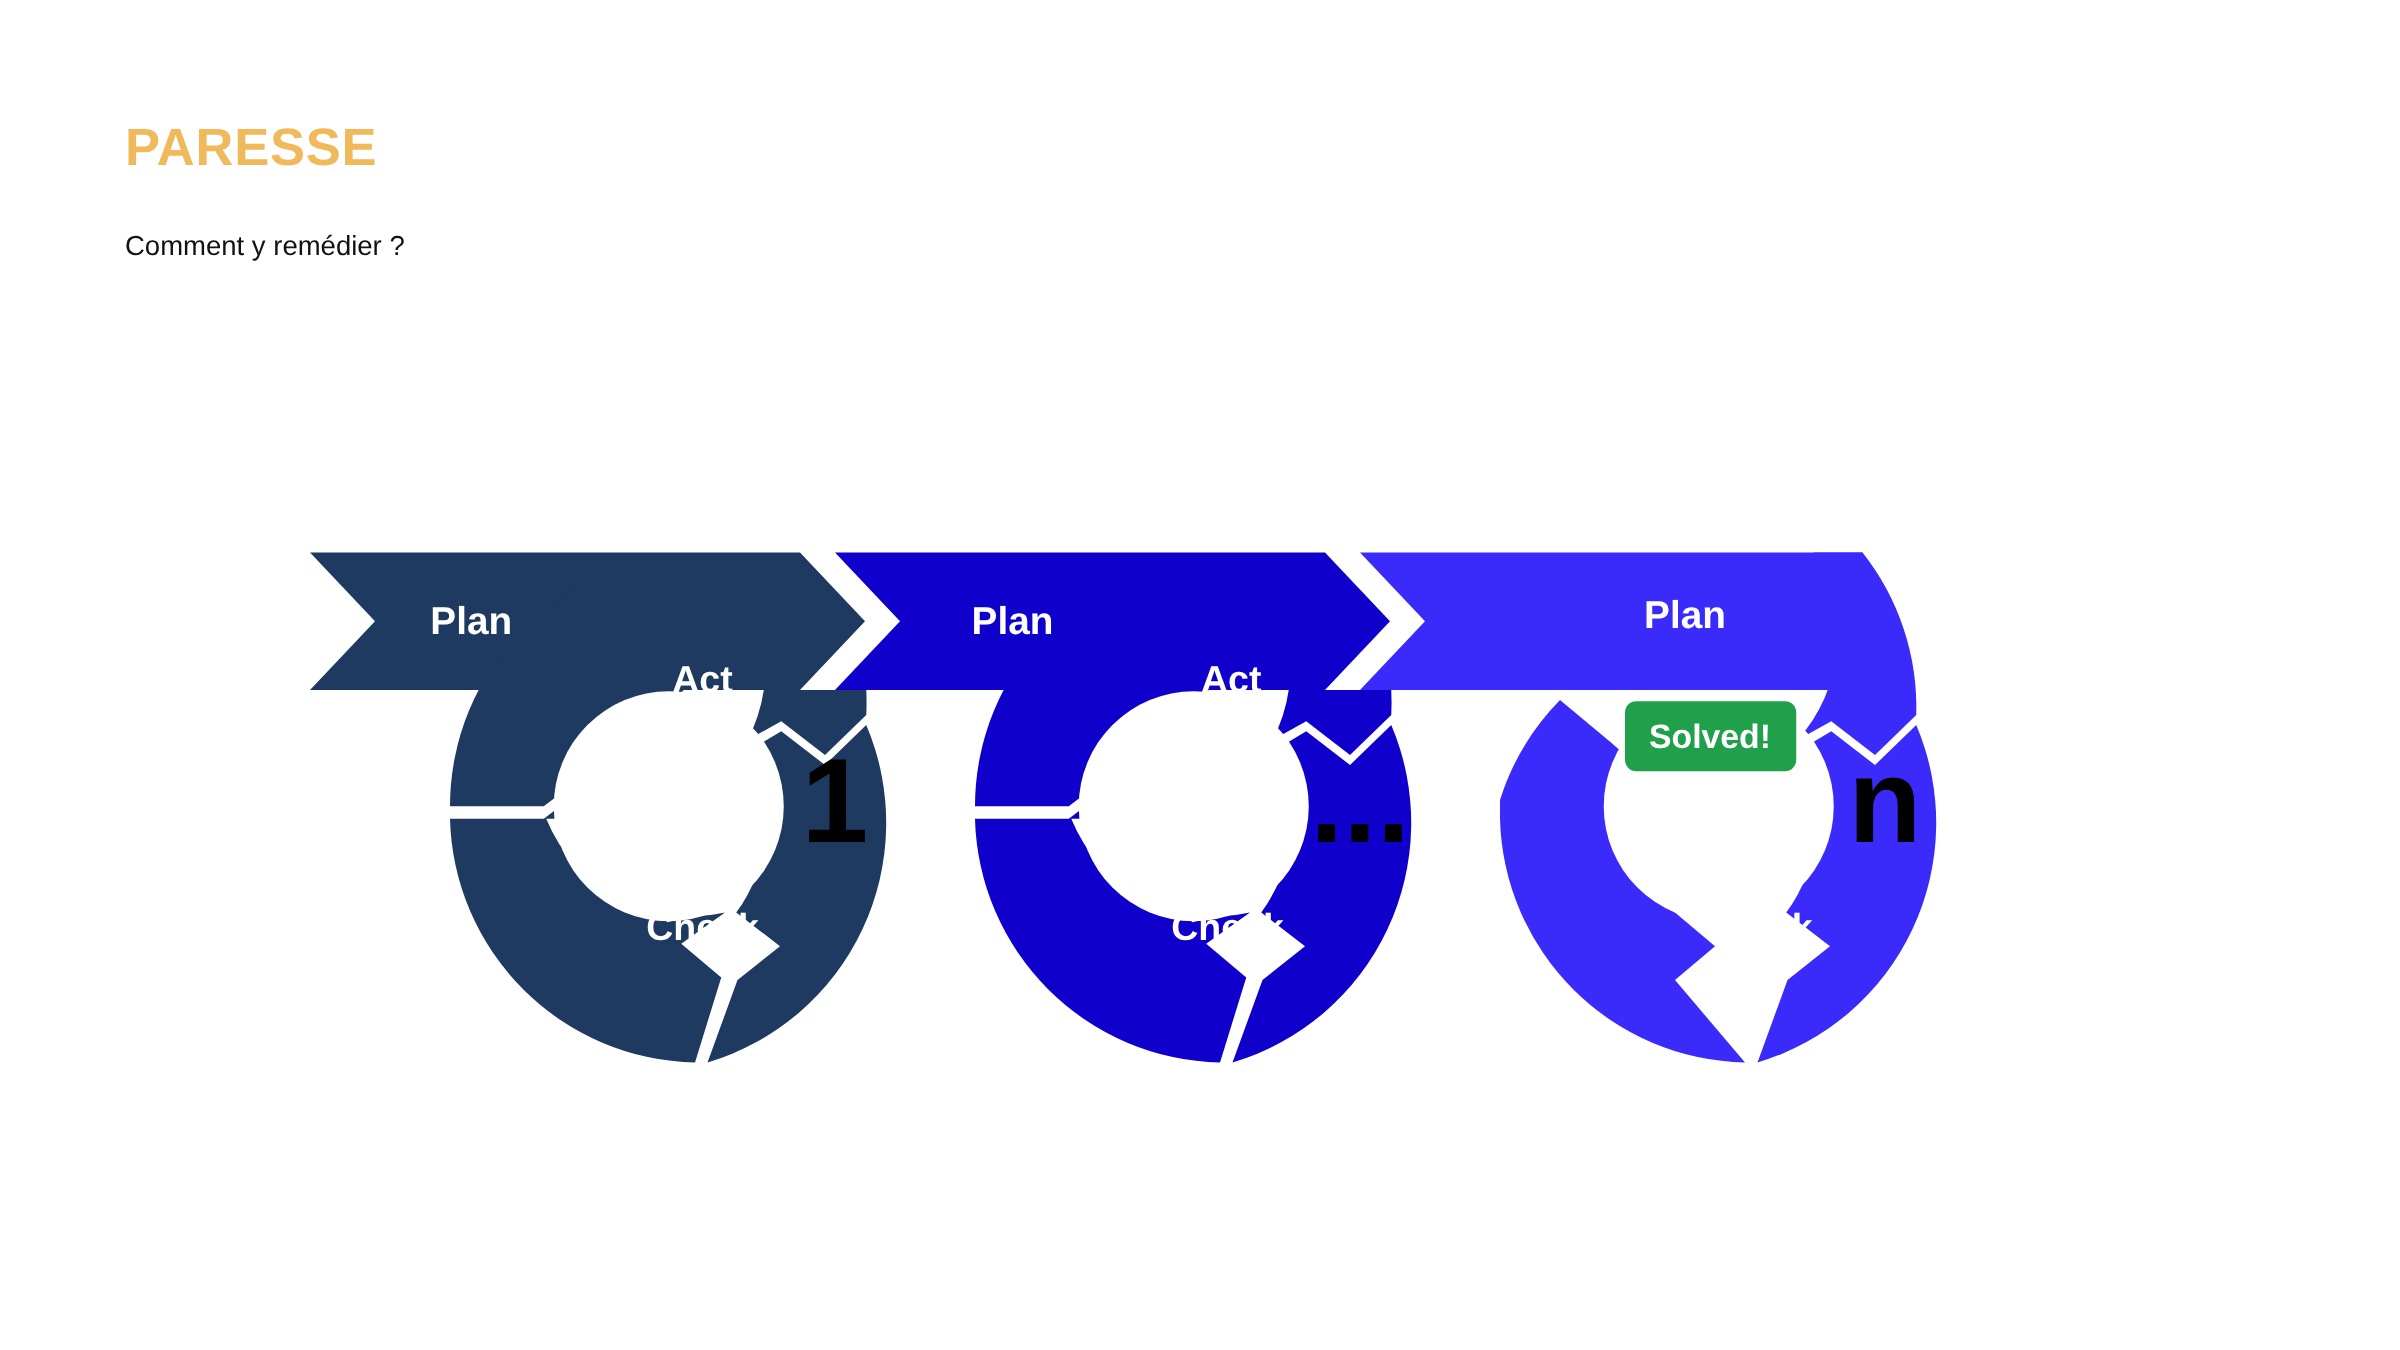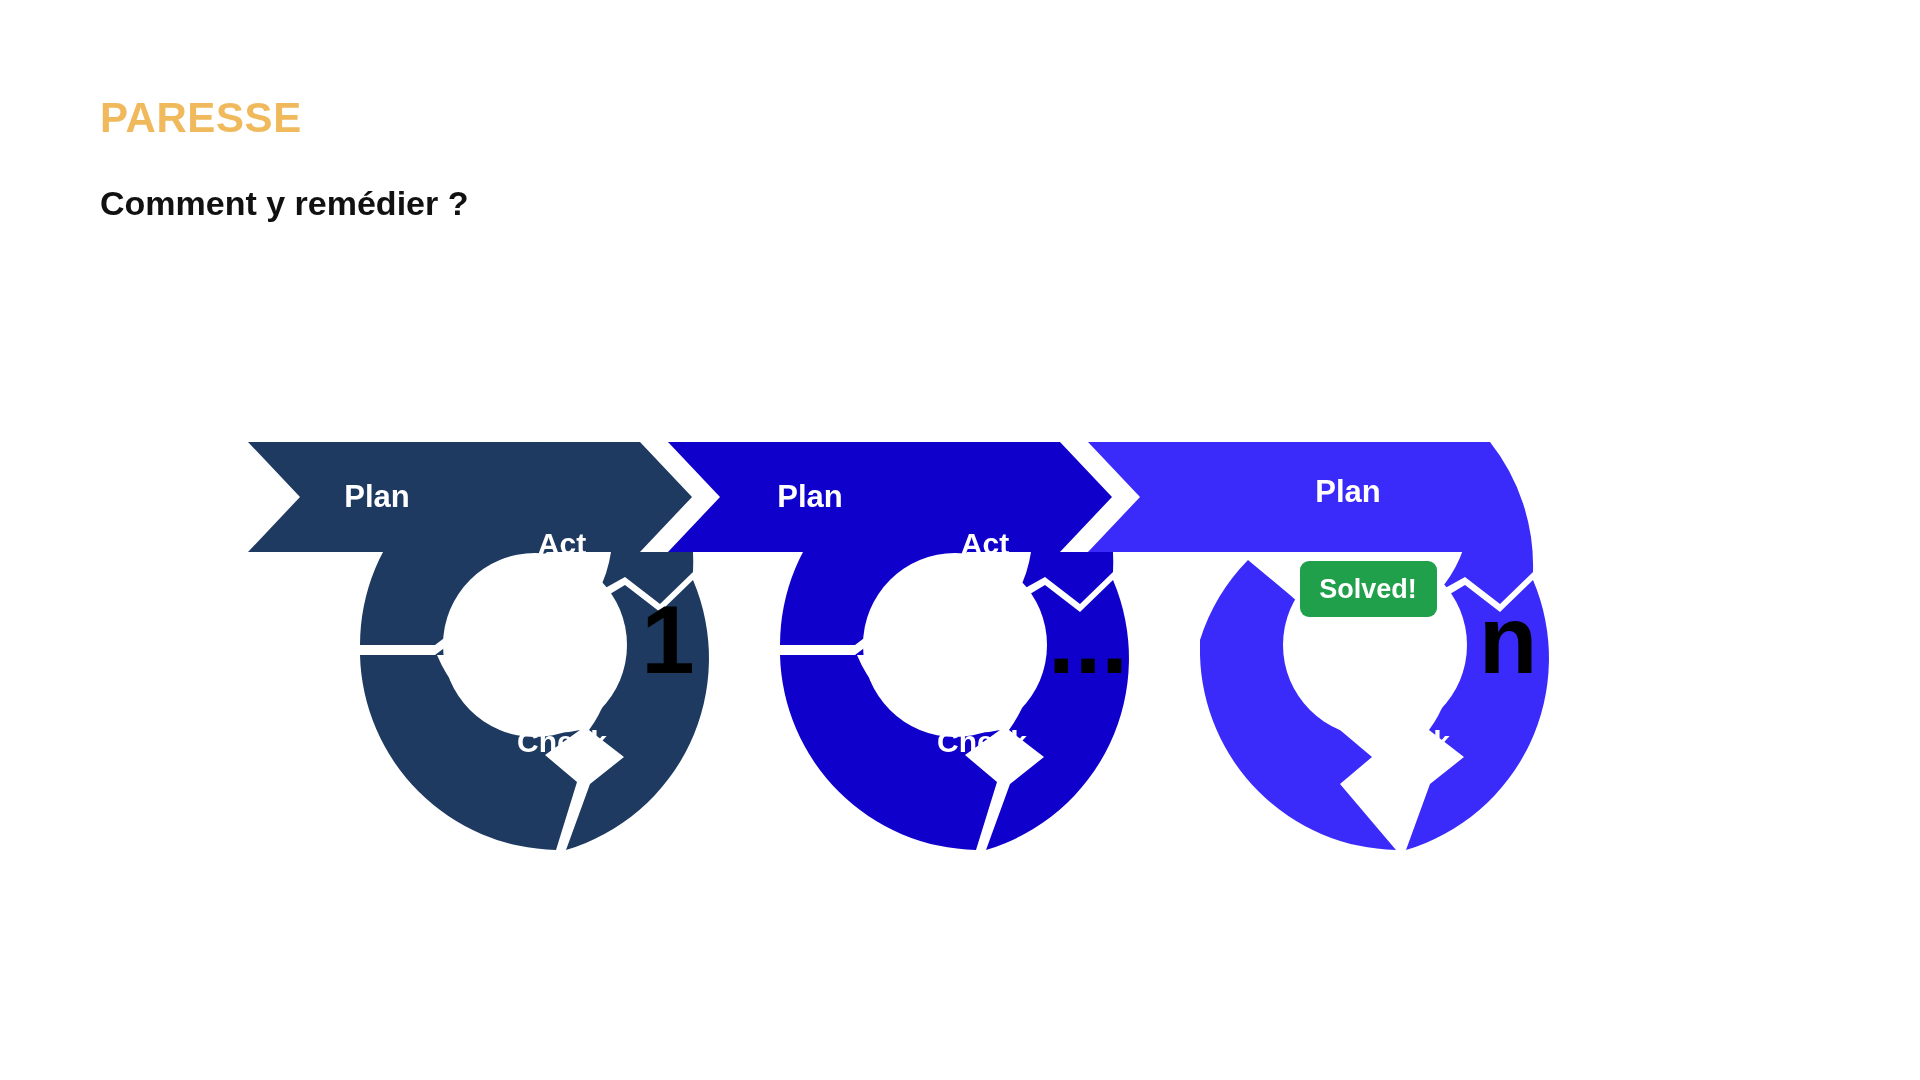--- a/index.html
+++ b/index.html
@@ -35,22 +35,22 @@
   #title {
     font-size: 42px;
     font-weight: 700;
     letter-spacing: 0.6px;
     line-height: 1.05;
     color: #f0b champ;
     margin: 0;
     white-space: nowrap;
   }
   #subtitle {
-    font-size: 34px;
-    font-weight: 700;
+    font-size: 22px;
+    font-weight: 400;
     color: #111111;
     margin: 0;
     padding-top: 44px;
     white-space: nowrap;
   }
 
   
   #diagram-wrap {
     position: absolute;
     left: 0;

